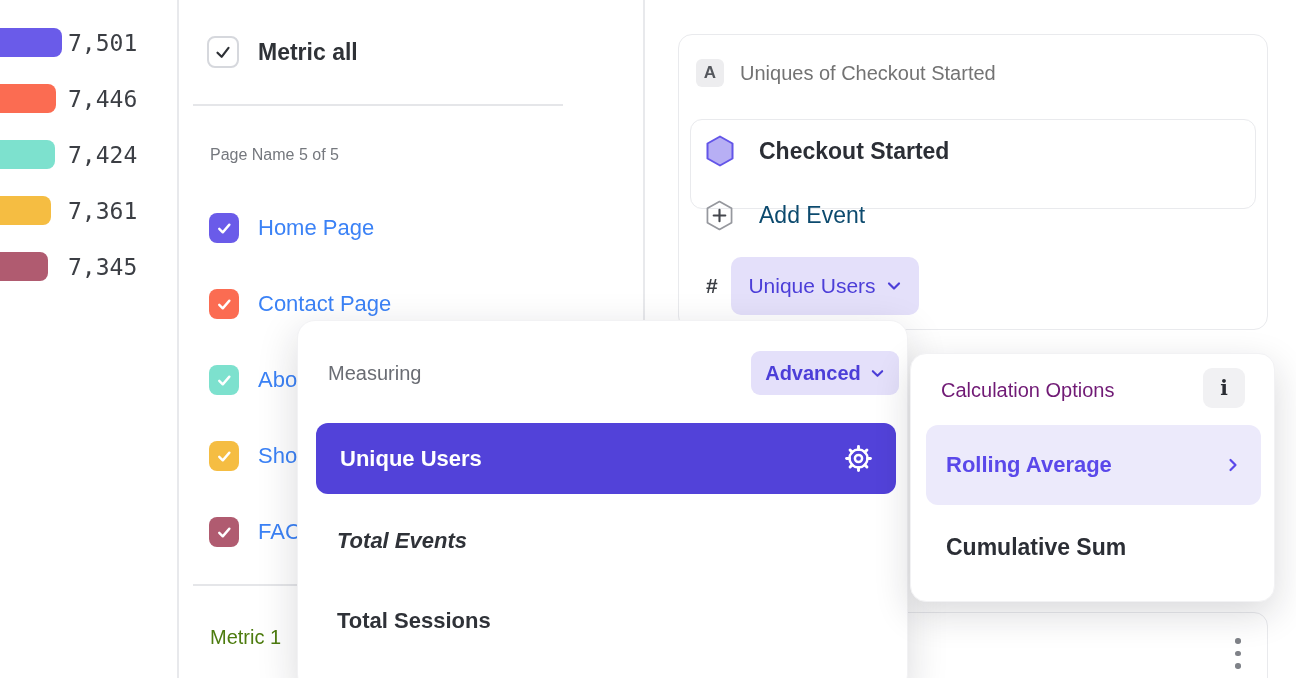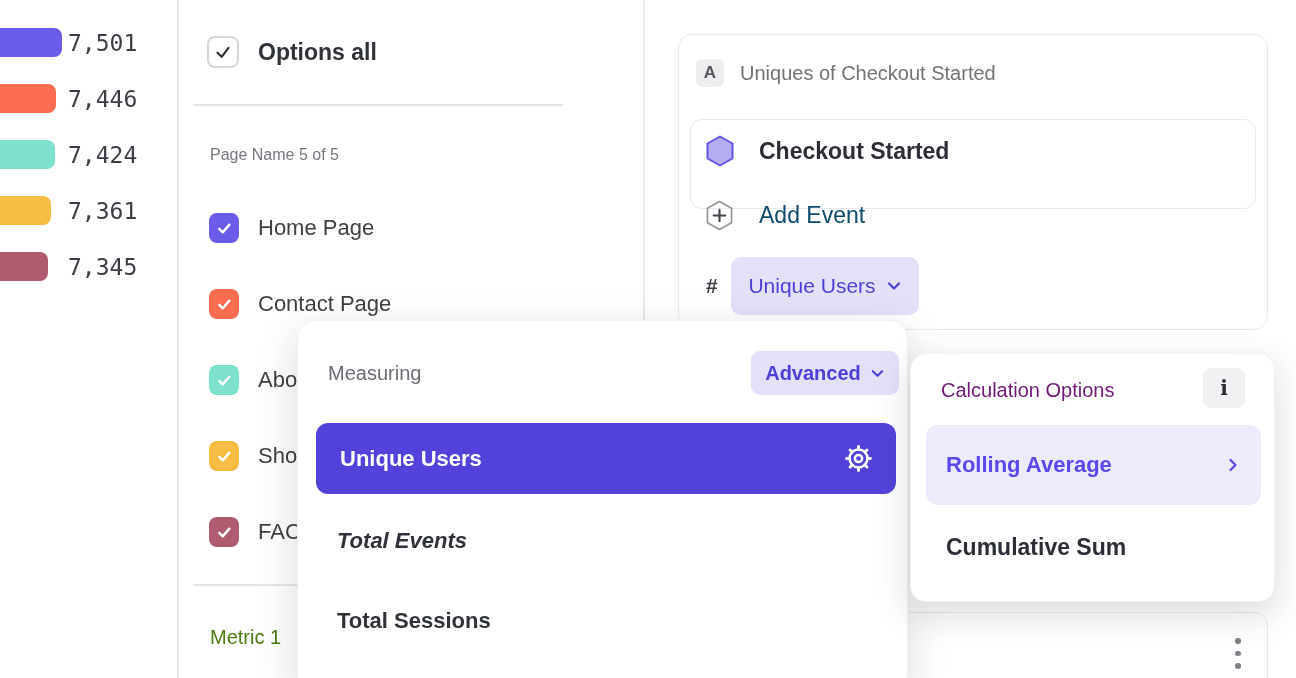--- a/index.html
+++ b/index.html
@@ -42,21 +42,21 @@
 
   .bd-row{position:absolute;left:209px;width:420px;height:30px;}
   .bd-row:nth-of-type(1){top:213px;}
   .bd-row:nth-of-type(2){top:289px;}
   .bd-row:nth-of-type(3){top:365px;}
   .bd-row:nth-of-type(4){top:441px;}
   .bd-row:nth-of-type(5){top:517px;}
   .bd-check{position:absolute;left:0;top:0;width:30px;height:30px;border-radius:8px;
             display:flex;align-items:center;justify-content:center;}
   .bd-label{position:absolute;left:49px;top:0;line-height:30px;font-size:22px;font-weight:500;
-            color:#404040;white-space:nowrap;}
+            color:#3b82f6;white-space:nowrap;}
 
   
   .card-a{position:absolute;left:678px;top:34px;width:590px;height:296px;background:#fff;
           border:1.5px solid #E9EAED;border-radius:14px;box-sizing:border-box;z-index:1;}
   .series-badge{position:absolute;left:17px;top:24px;width:28px;height:28px;background:#EDEDEF;
                 border-radius:6px;display:flex;align-items:center;justify-content:center;
                 font-size:17px;font-weight:700;color:#54575D;}
   .series-title{position:absolute;left:61px;top:24px;line-height:28px;font-size:20px;color:#737373;white-space:nowrap;}
   .event-card{position:absolute;left:11px;top:84px;width:566px;height:90px;background:#fff;
               border:1.5px solid #E9EAED;border-radius:12px;box-sizing:border-box;}
@@ -137,21 +137,21 @@
       <div class="legend-bar" style="background-color: rgb(176, 91, 112);"></div>
       <div class="legend-val">7,345</div>
     </div>
   </div>
 
   <div class="selectall-box">
     <svg width="22" height="22" viewBox="0 0 32 32">
       <polyline points="8,17 14,23 24,10" fill="none" stroke="#2E3136" stroke-width="3.2" stroke-linecap="round" stroke-linejoin="round"></polyline>
     </svg>
   </div>
-  <div class="selectall-label">Options all</div>
+  <div class="selectall-label">Metric all</div>
   <div class="hdiv top"></div>
   <div class="group-header">Page Name 5 of 5</div>
 
   <div>
     <div class="bd-row">
       <div class="bd-check" style="background-color: rgb(106, 91, 233);">
         <svg width="21" height="21" viewBox="0 0 30 30">
           <polyline points="7.5,15.5 12.5,20.5 22,9.5" fill="none" stroke="#ffffff" stroke-width="3.4" stroke-linecap="round" stroke-linejoin="round"></polyline>
         </svg>
       </div>

